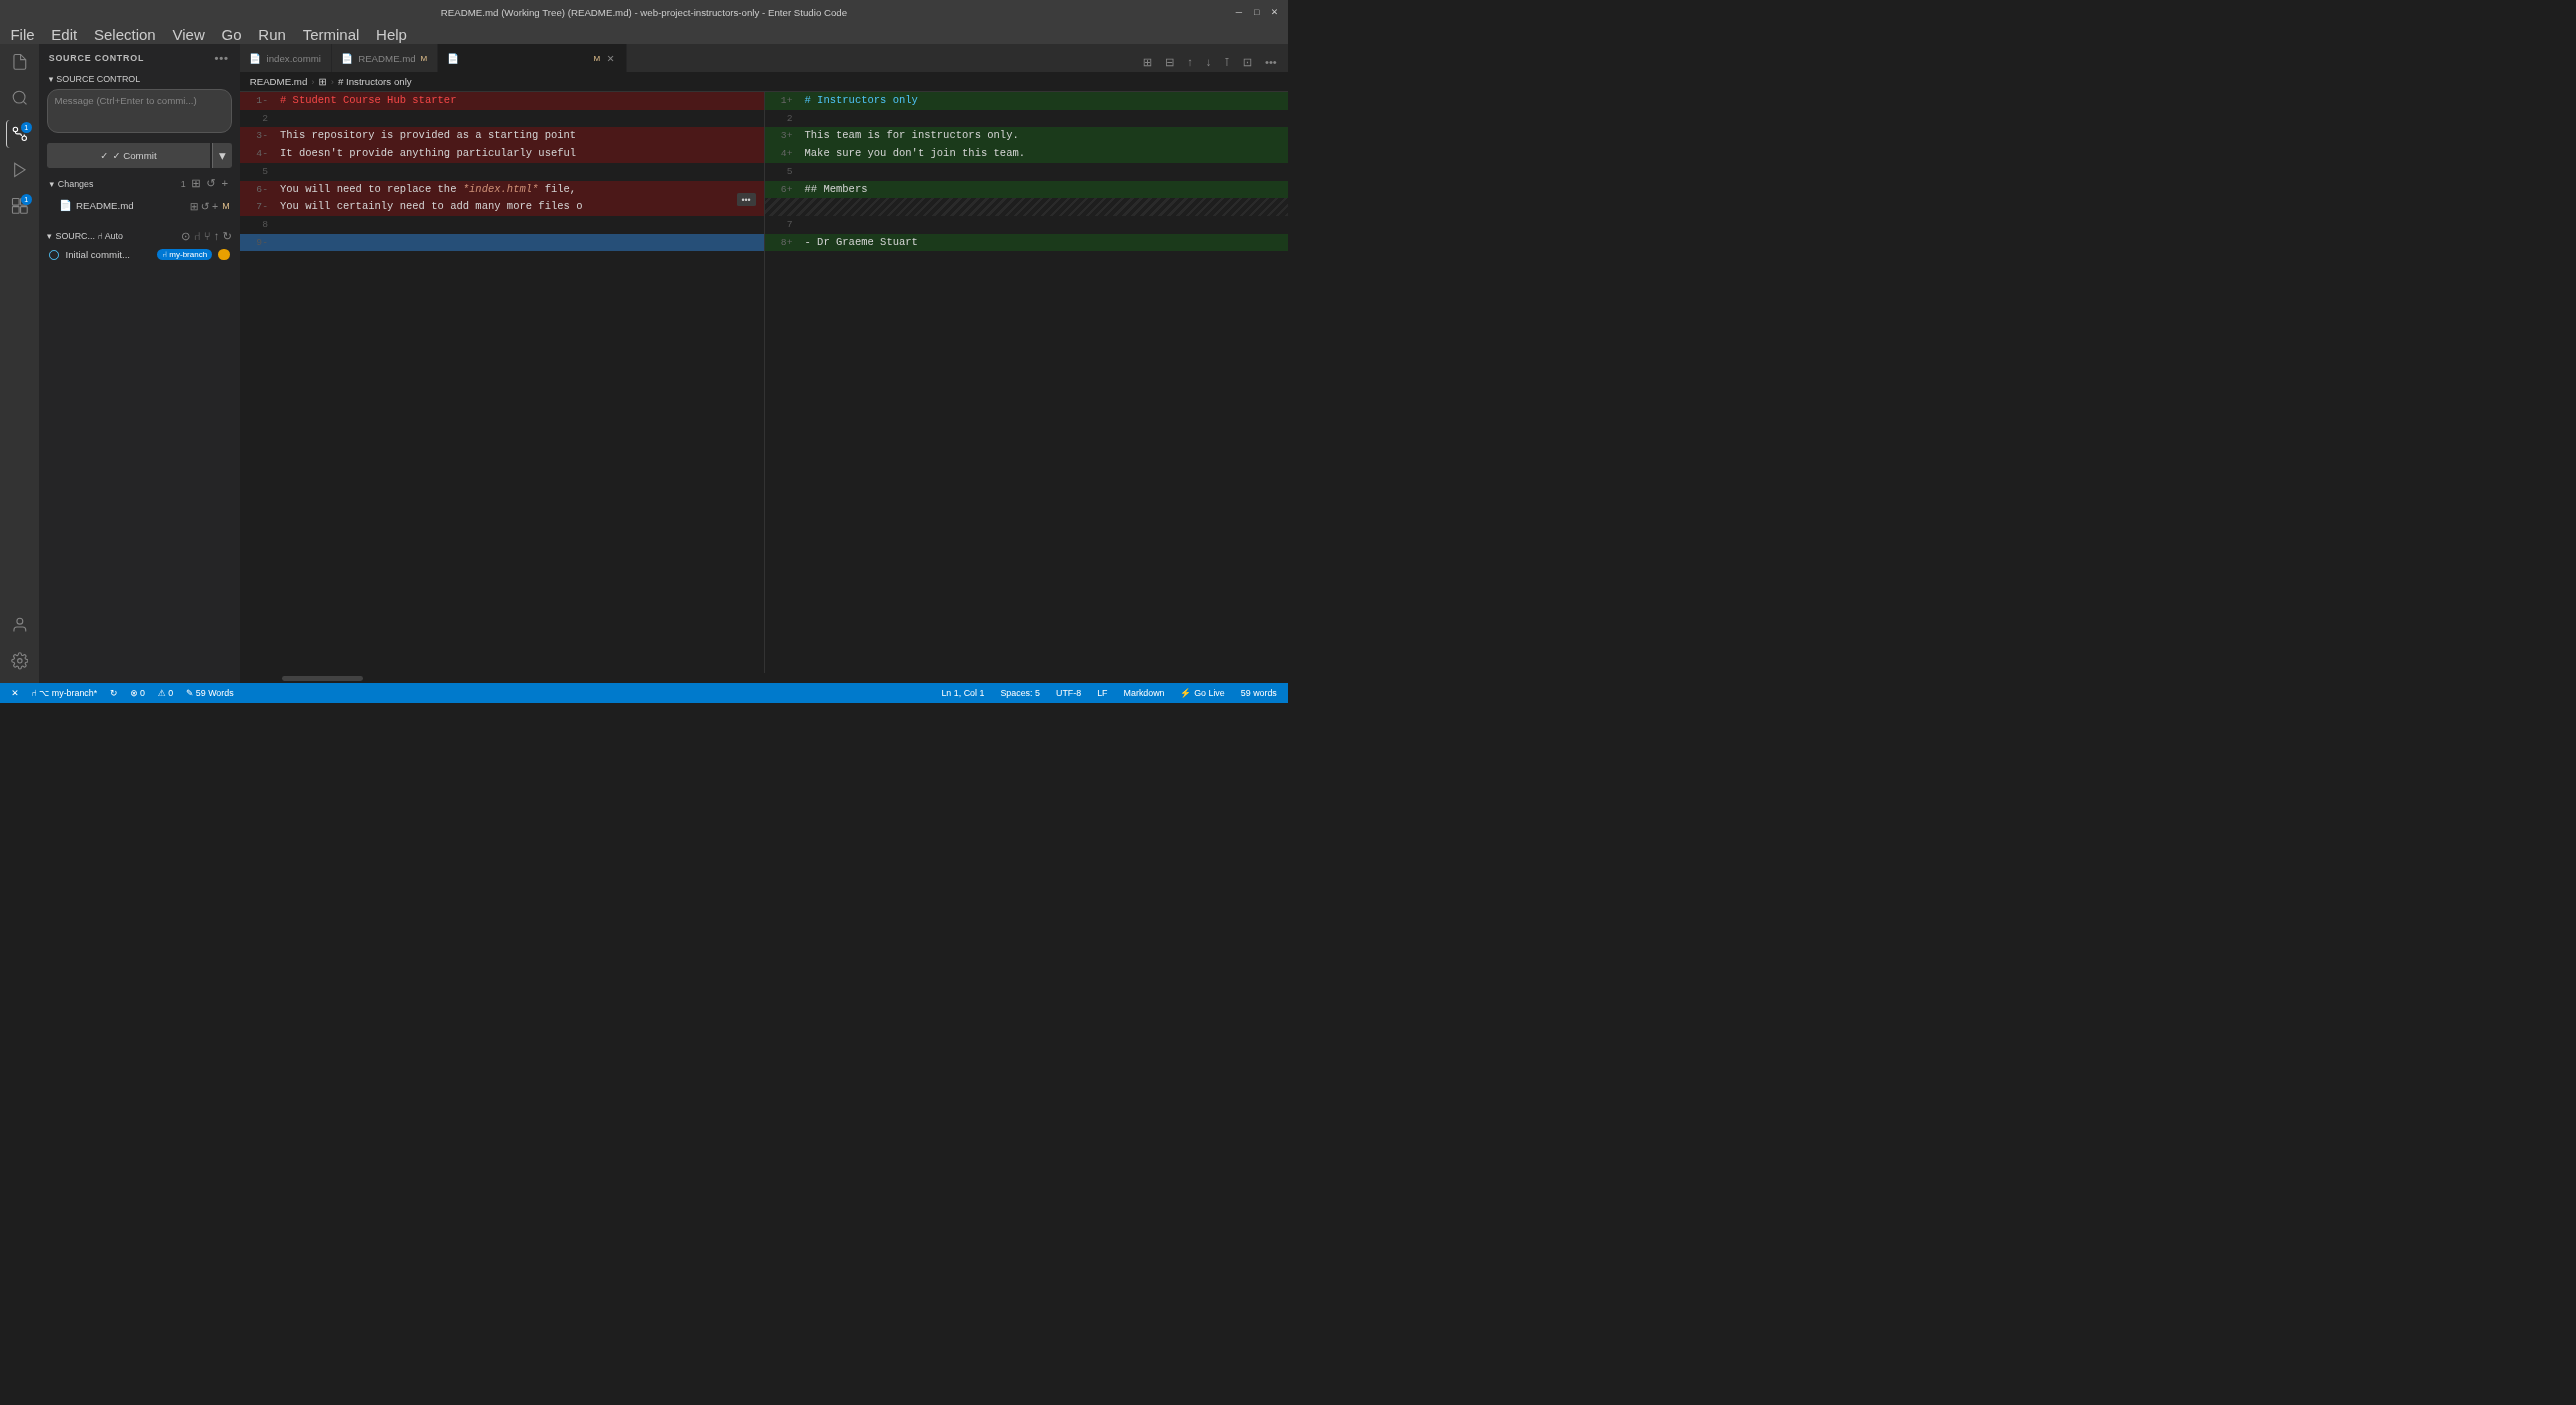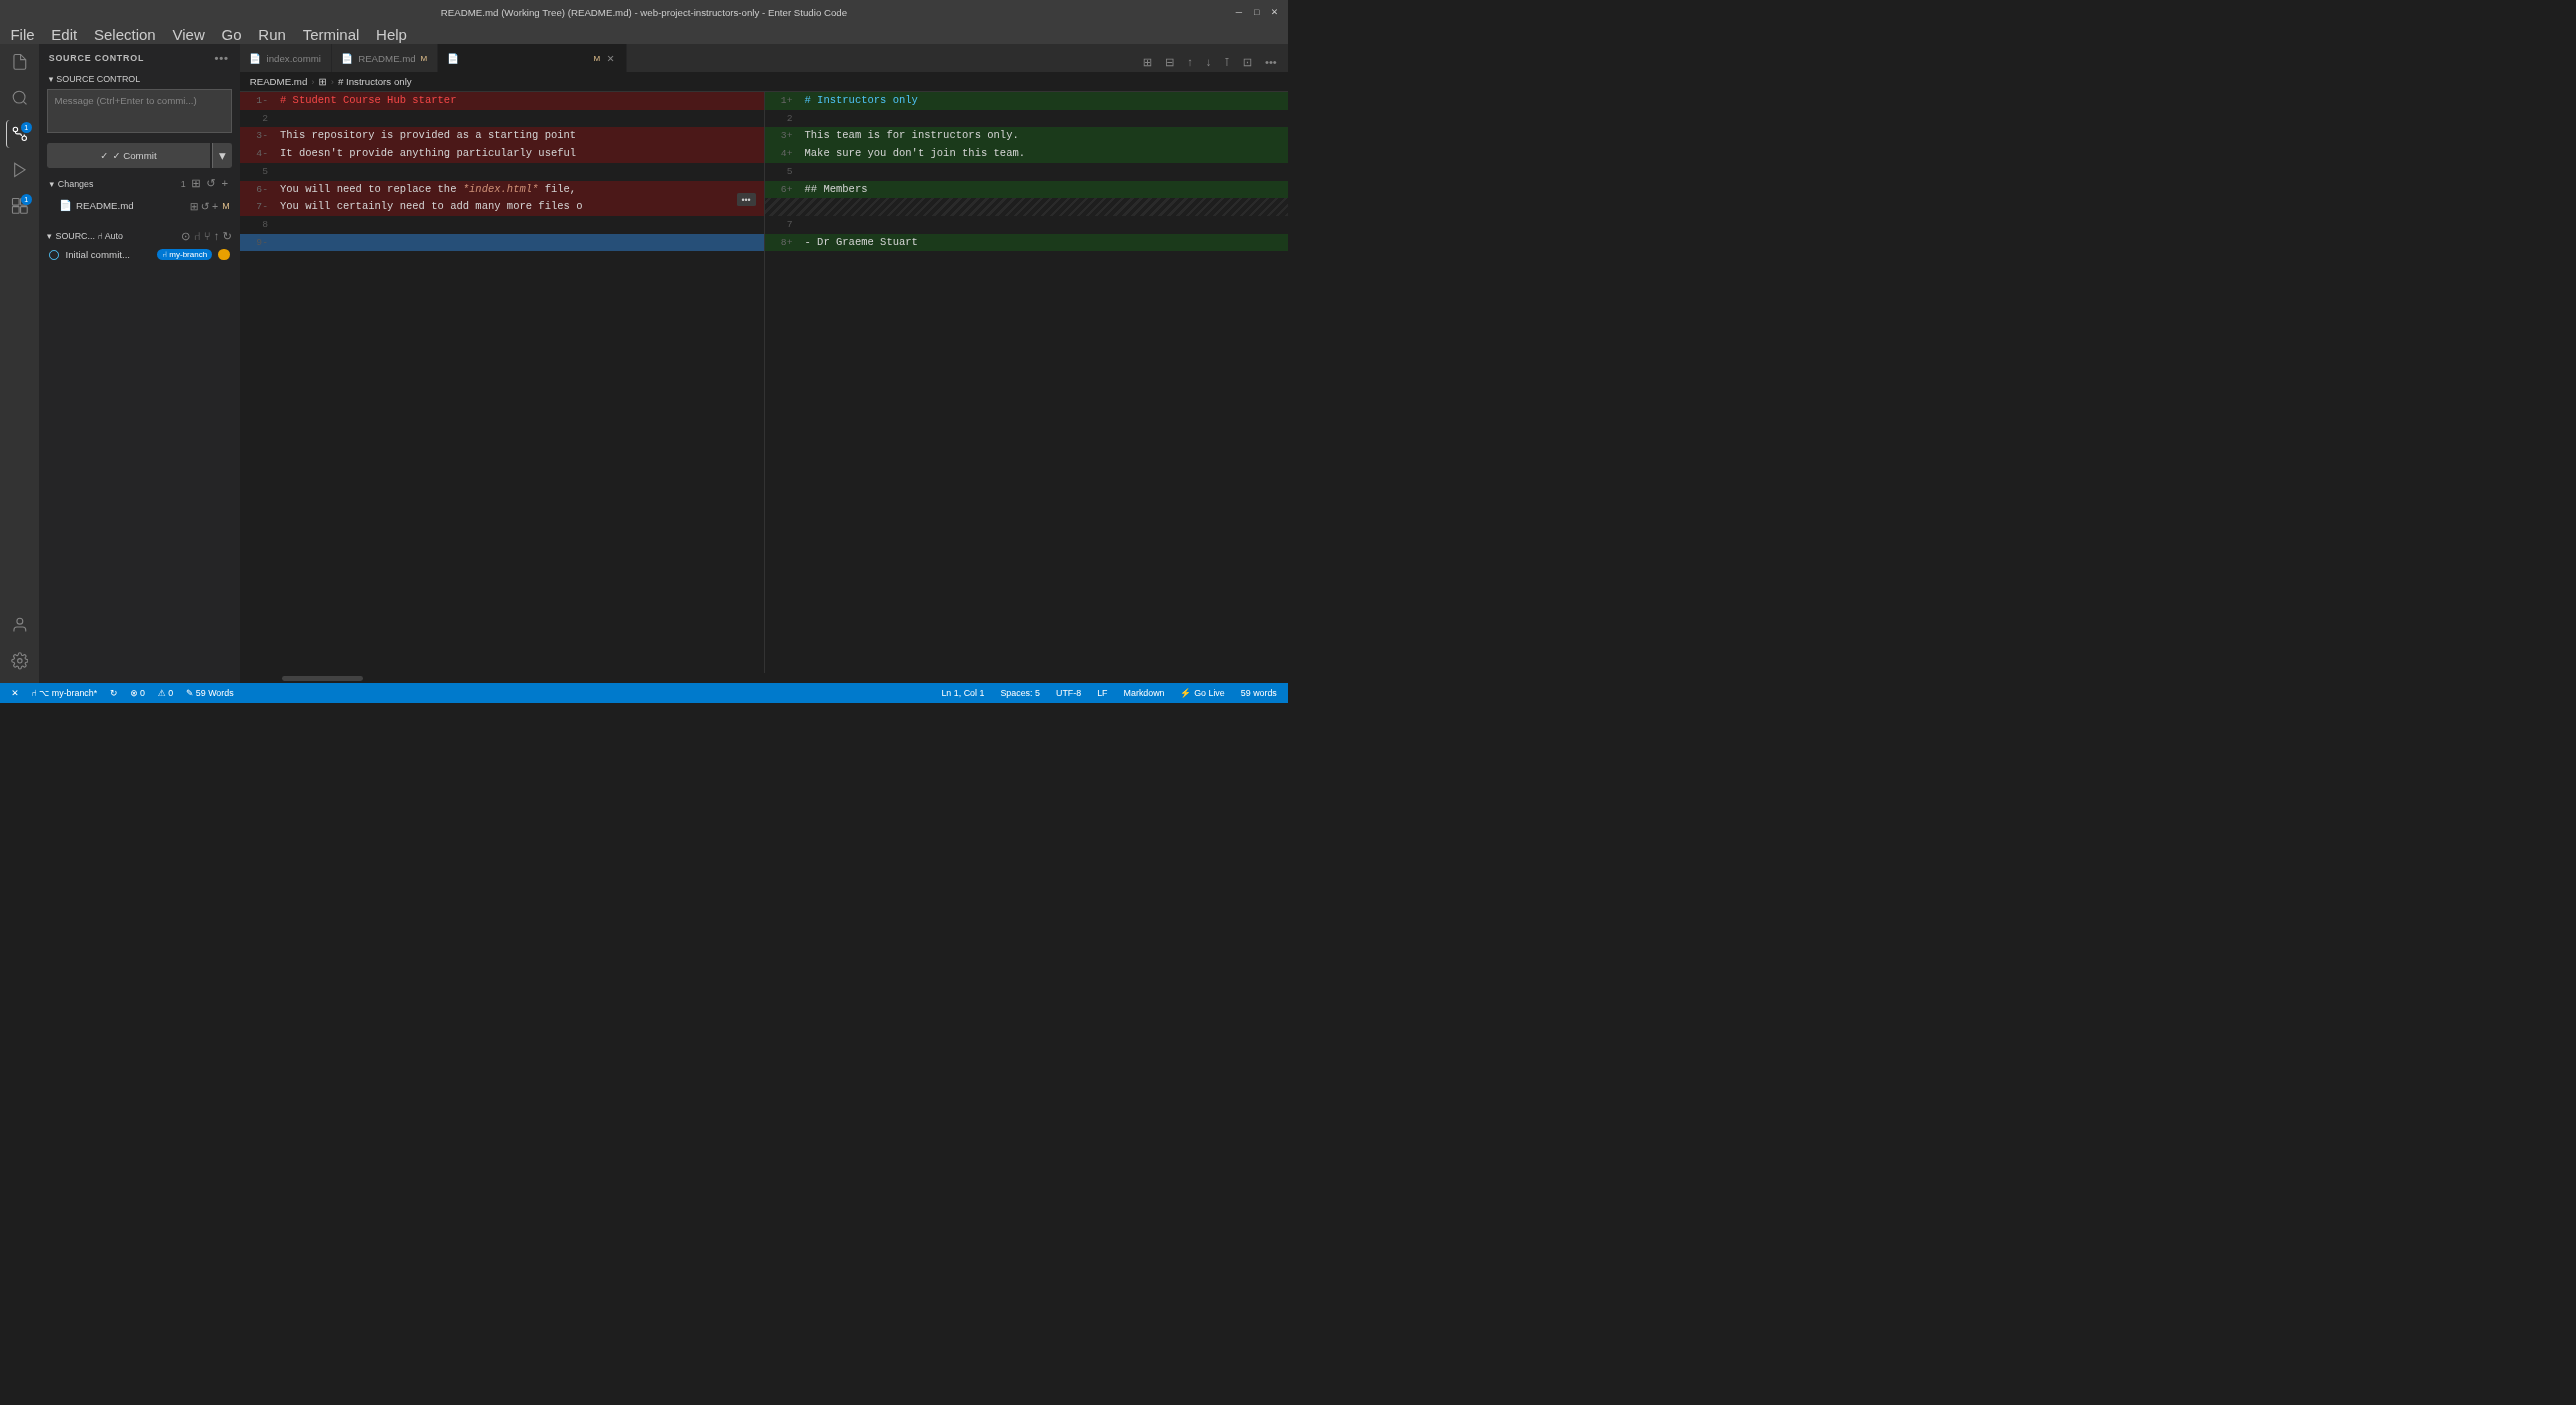--- a/index.html
+++ b/index.html
@@ -144,21 +144,21 @@
     .commit-message-area {
       padding: 4px 8px;
     }
     .commit-message-input {
       width: 100%;
       background: #3c3c3c;
       border: 0.8px solid #555;
       color: #cccccc;
       font-size: 9.7px;
       padding: 4.8px 6.4px;
-      border-radius: 0;
+      border-radius: 11px;
       font-family: 'Segoe UI', sans-serif;
       resize: none;
       height: 44px;
     }
     .commit-message-input::placeholder { color: #858585; }
 
     
     .commit-btn-row {
       padding: 4px 8px;
       display: flex;

